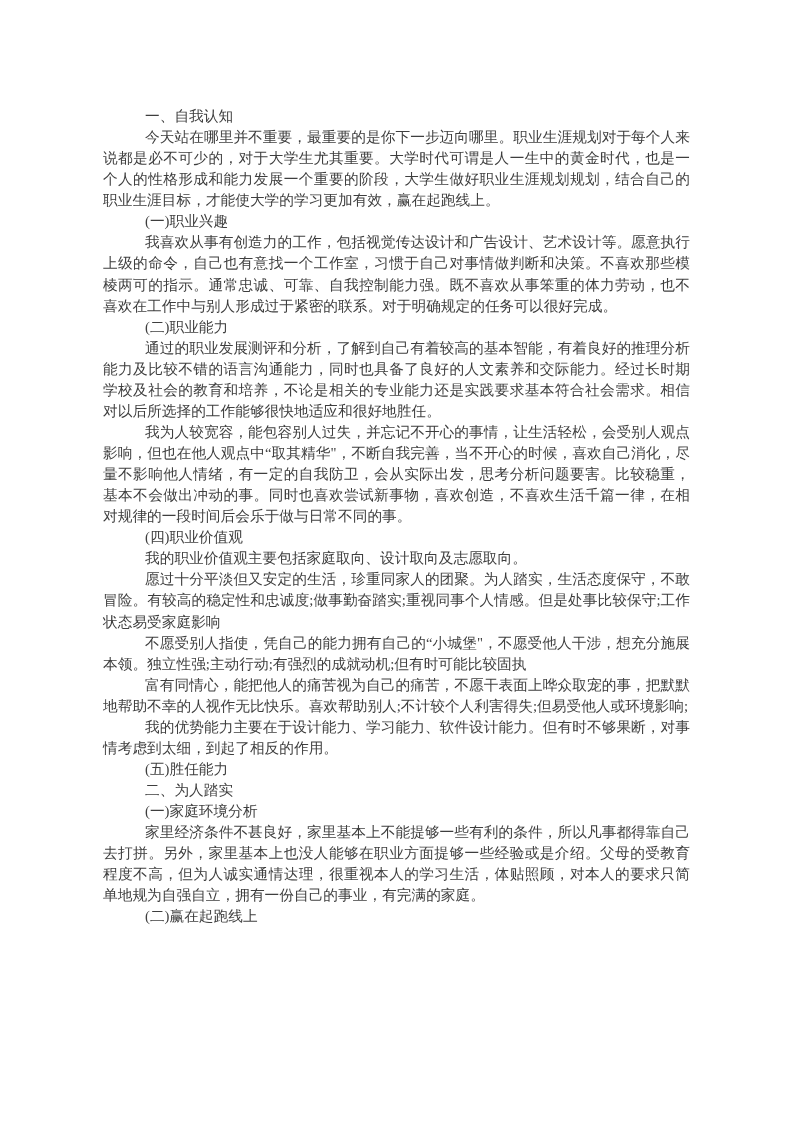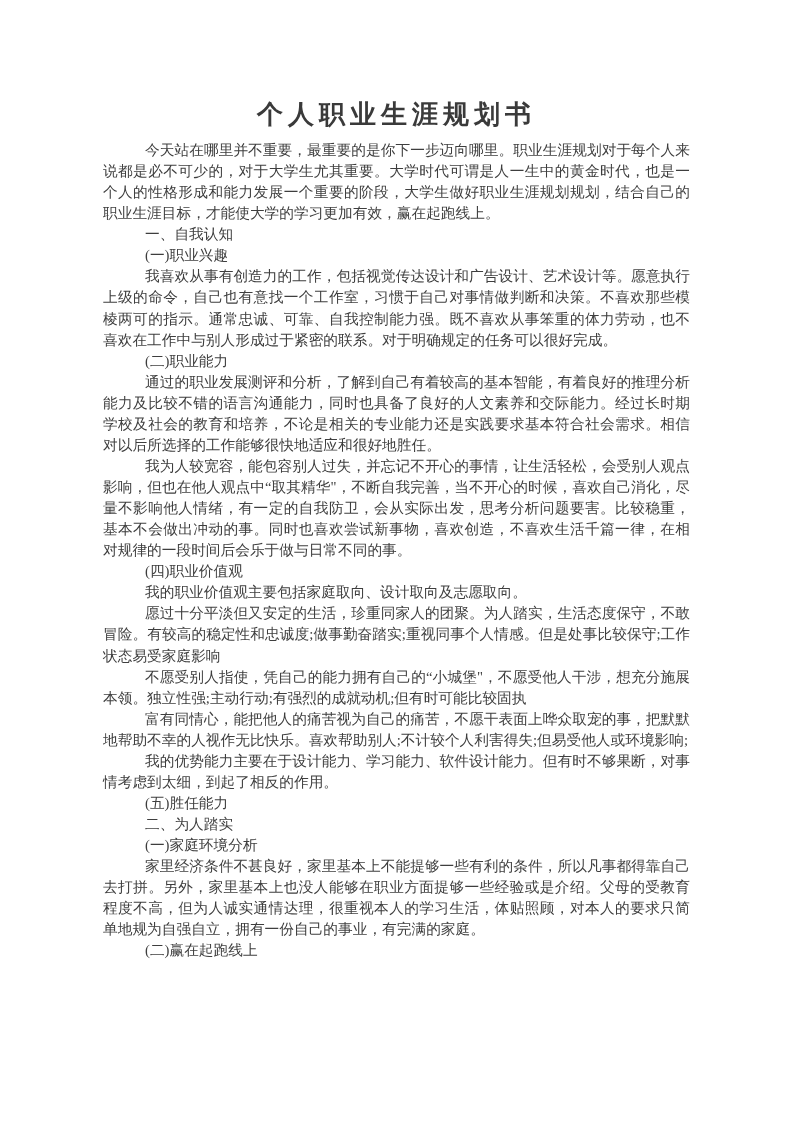--- a/index.html
+++ b/index.html
@@ -40,25 +40,24 @@
     text-align: justify;
     text-justify: inter-ideograph;
     word-break: break-all;
     overflow-wrap: break-word;
   }
 </style>
 </head>
 <body>
 
 <div class="page">
-  <h1 class="doc-title">个人职业生涯规划书</h1>
 
   <div class="doc-body">
+    <p>一、自我认知</p>
     <p>今天站在哪里并不重要，最重要的是你下一步迈向哪里。职业生涯规划对于每个人来说都是必不可少的，对于大学生尤其重要。大学时代可谓是人一生中的黄金时代，也是一个人的性格形成和能力发展一个重要的阶段，大学生做好职业生涯规划规划，结合自己的职业生涯目标，才能使大学的学习更加有效，赢在起跑线上。</p>
-    <p>一、自我认知</p>
     <p>(一)职业兴趣</p>
     <p>我喜欢从事有创造力的工作，包括视觉传达设计和广告设计、艺术设计等。愿意执行上级的命令，自己也有意找一个工作室，习惯于自己对事情做判断和决策。不喜欢那些模棱两可的指示。通常忠诚、可靠、自我控制能力强。既不喜欢从事笨重的体力劳动，也不喜欢在工作中与别人形成过于紧密的联系。对于明确规定的任务可以很好完成。</p>
     <p>(二)职业能力</p>
     <p>通过的职业发展测评和分析，了解到自己有着较高的基本智能，有着良好的推理分析能力及比较不错的语言沟通能力，同时也具备了良好的人文素养和交际能力。经过长时期学校及社会的教育和培养，不论是相关的专业能力还是实践要求基本符合社会需求。相信对以后所选择的工作能够很快地适应和很好地胜任。</p>
     <p>我为人较宽容，能包容别人过失，并忘记不开心的事情，让生活轻松，会受别人观点影响，但也在他人观点中“取其精华"，不断自我完善，当不开心的时候，喜欢自己消化，尽量不影响他人情绪，有一定的自我防卫，会从实际出发，思考分析问题要害。比较稳重，基本不会做出冲动的事。同时也喜欢尝试新事物，喜欢创造，不喜欢生活千篇一律，在相对规律的一段时间后会乐于做与日常不同的事。</p>
     <p>(四)职业价值观</p>
     <p>我的职业价值观主要包括家庭取向、设计取向及志愿取向。</p>
     <p>愿过十分平淡但又安定的生活，珍重同家人的团聚。为人踏实，生活态度保守，不敢冒险。有较高的稳定性和忠诚度;做事勤奋踏实;重视同事个人情感。但是处事比较保守;工作状态易受家庭影响</p>
     <p>不愿受别人指使，凭自己的能力拥有自己的“小城堡"，不愿受他人干涉，想充分施展本领。独立性强;主动行动;有强烈的成就动机;但有时可能比较固执</p>
     <p>富有同情心，能把他人的痛苦视为自己的痛苦，不愿干表面上哗众取宠的事，把默默地帮助不幸的人视作无比快乐。喜欢帮助别人;不计较个人利害得失;但易受他人或环境影响;</p>

